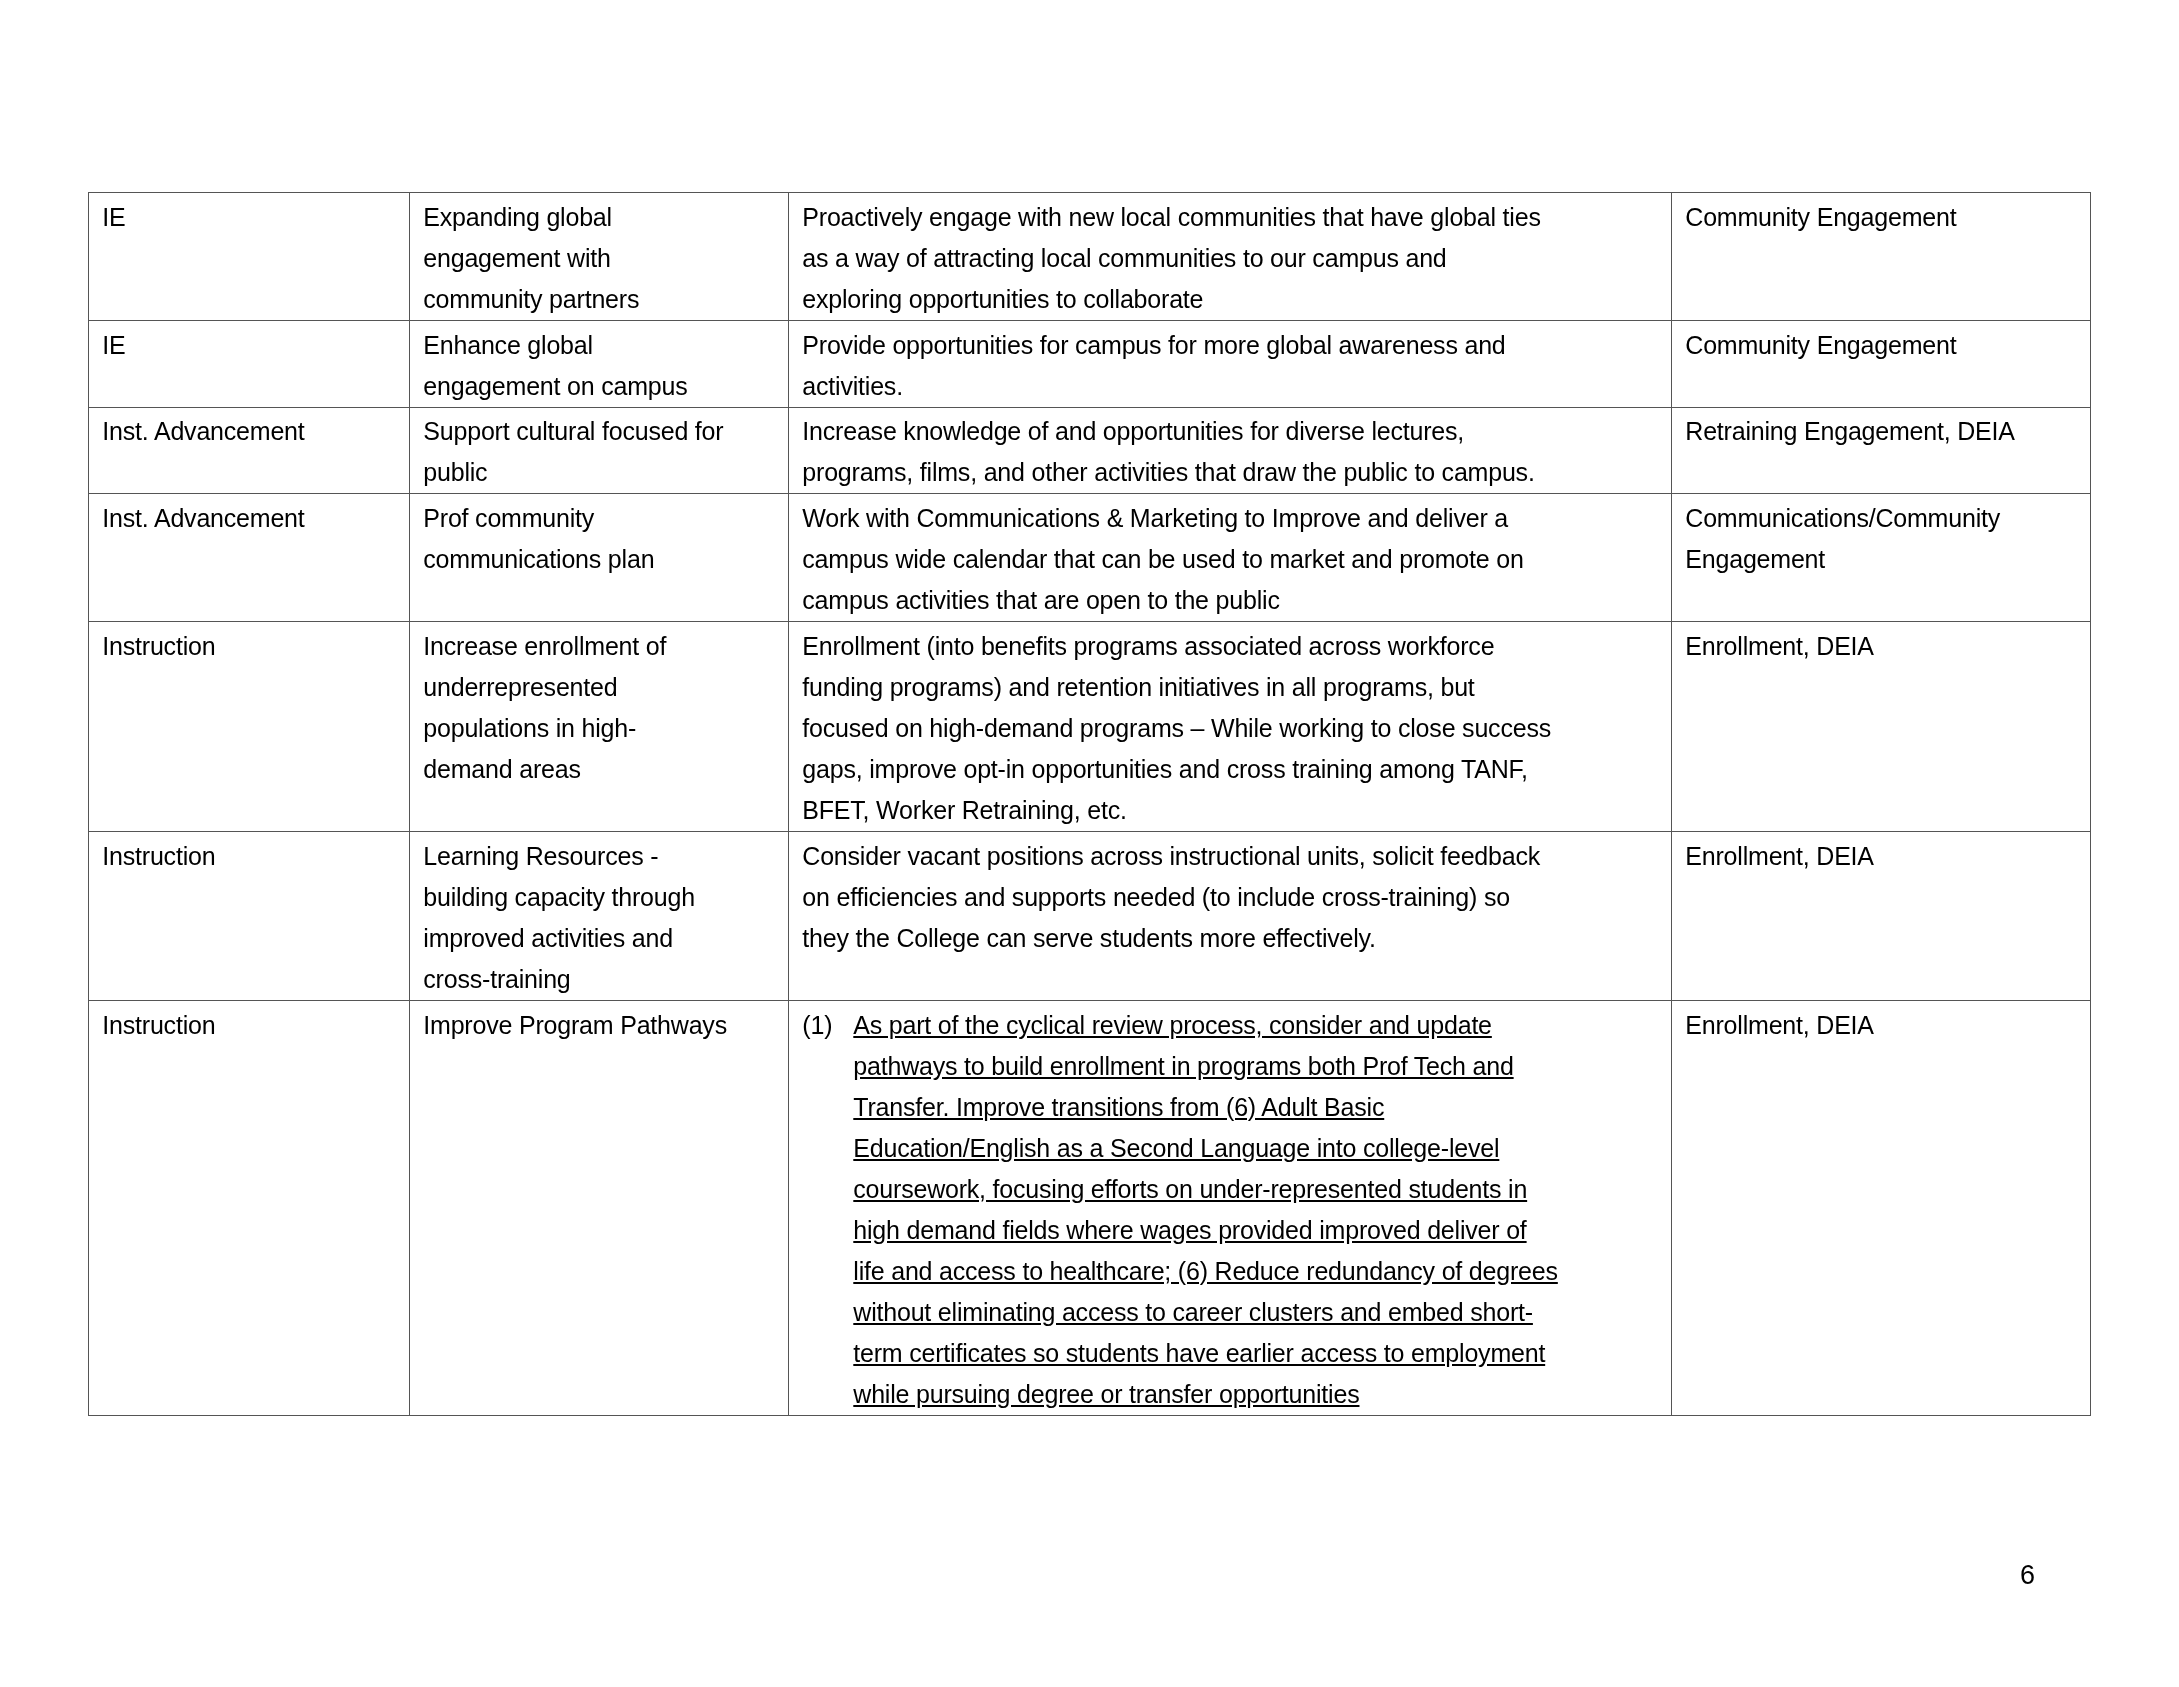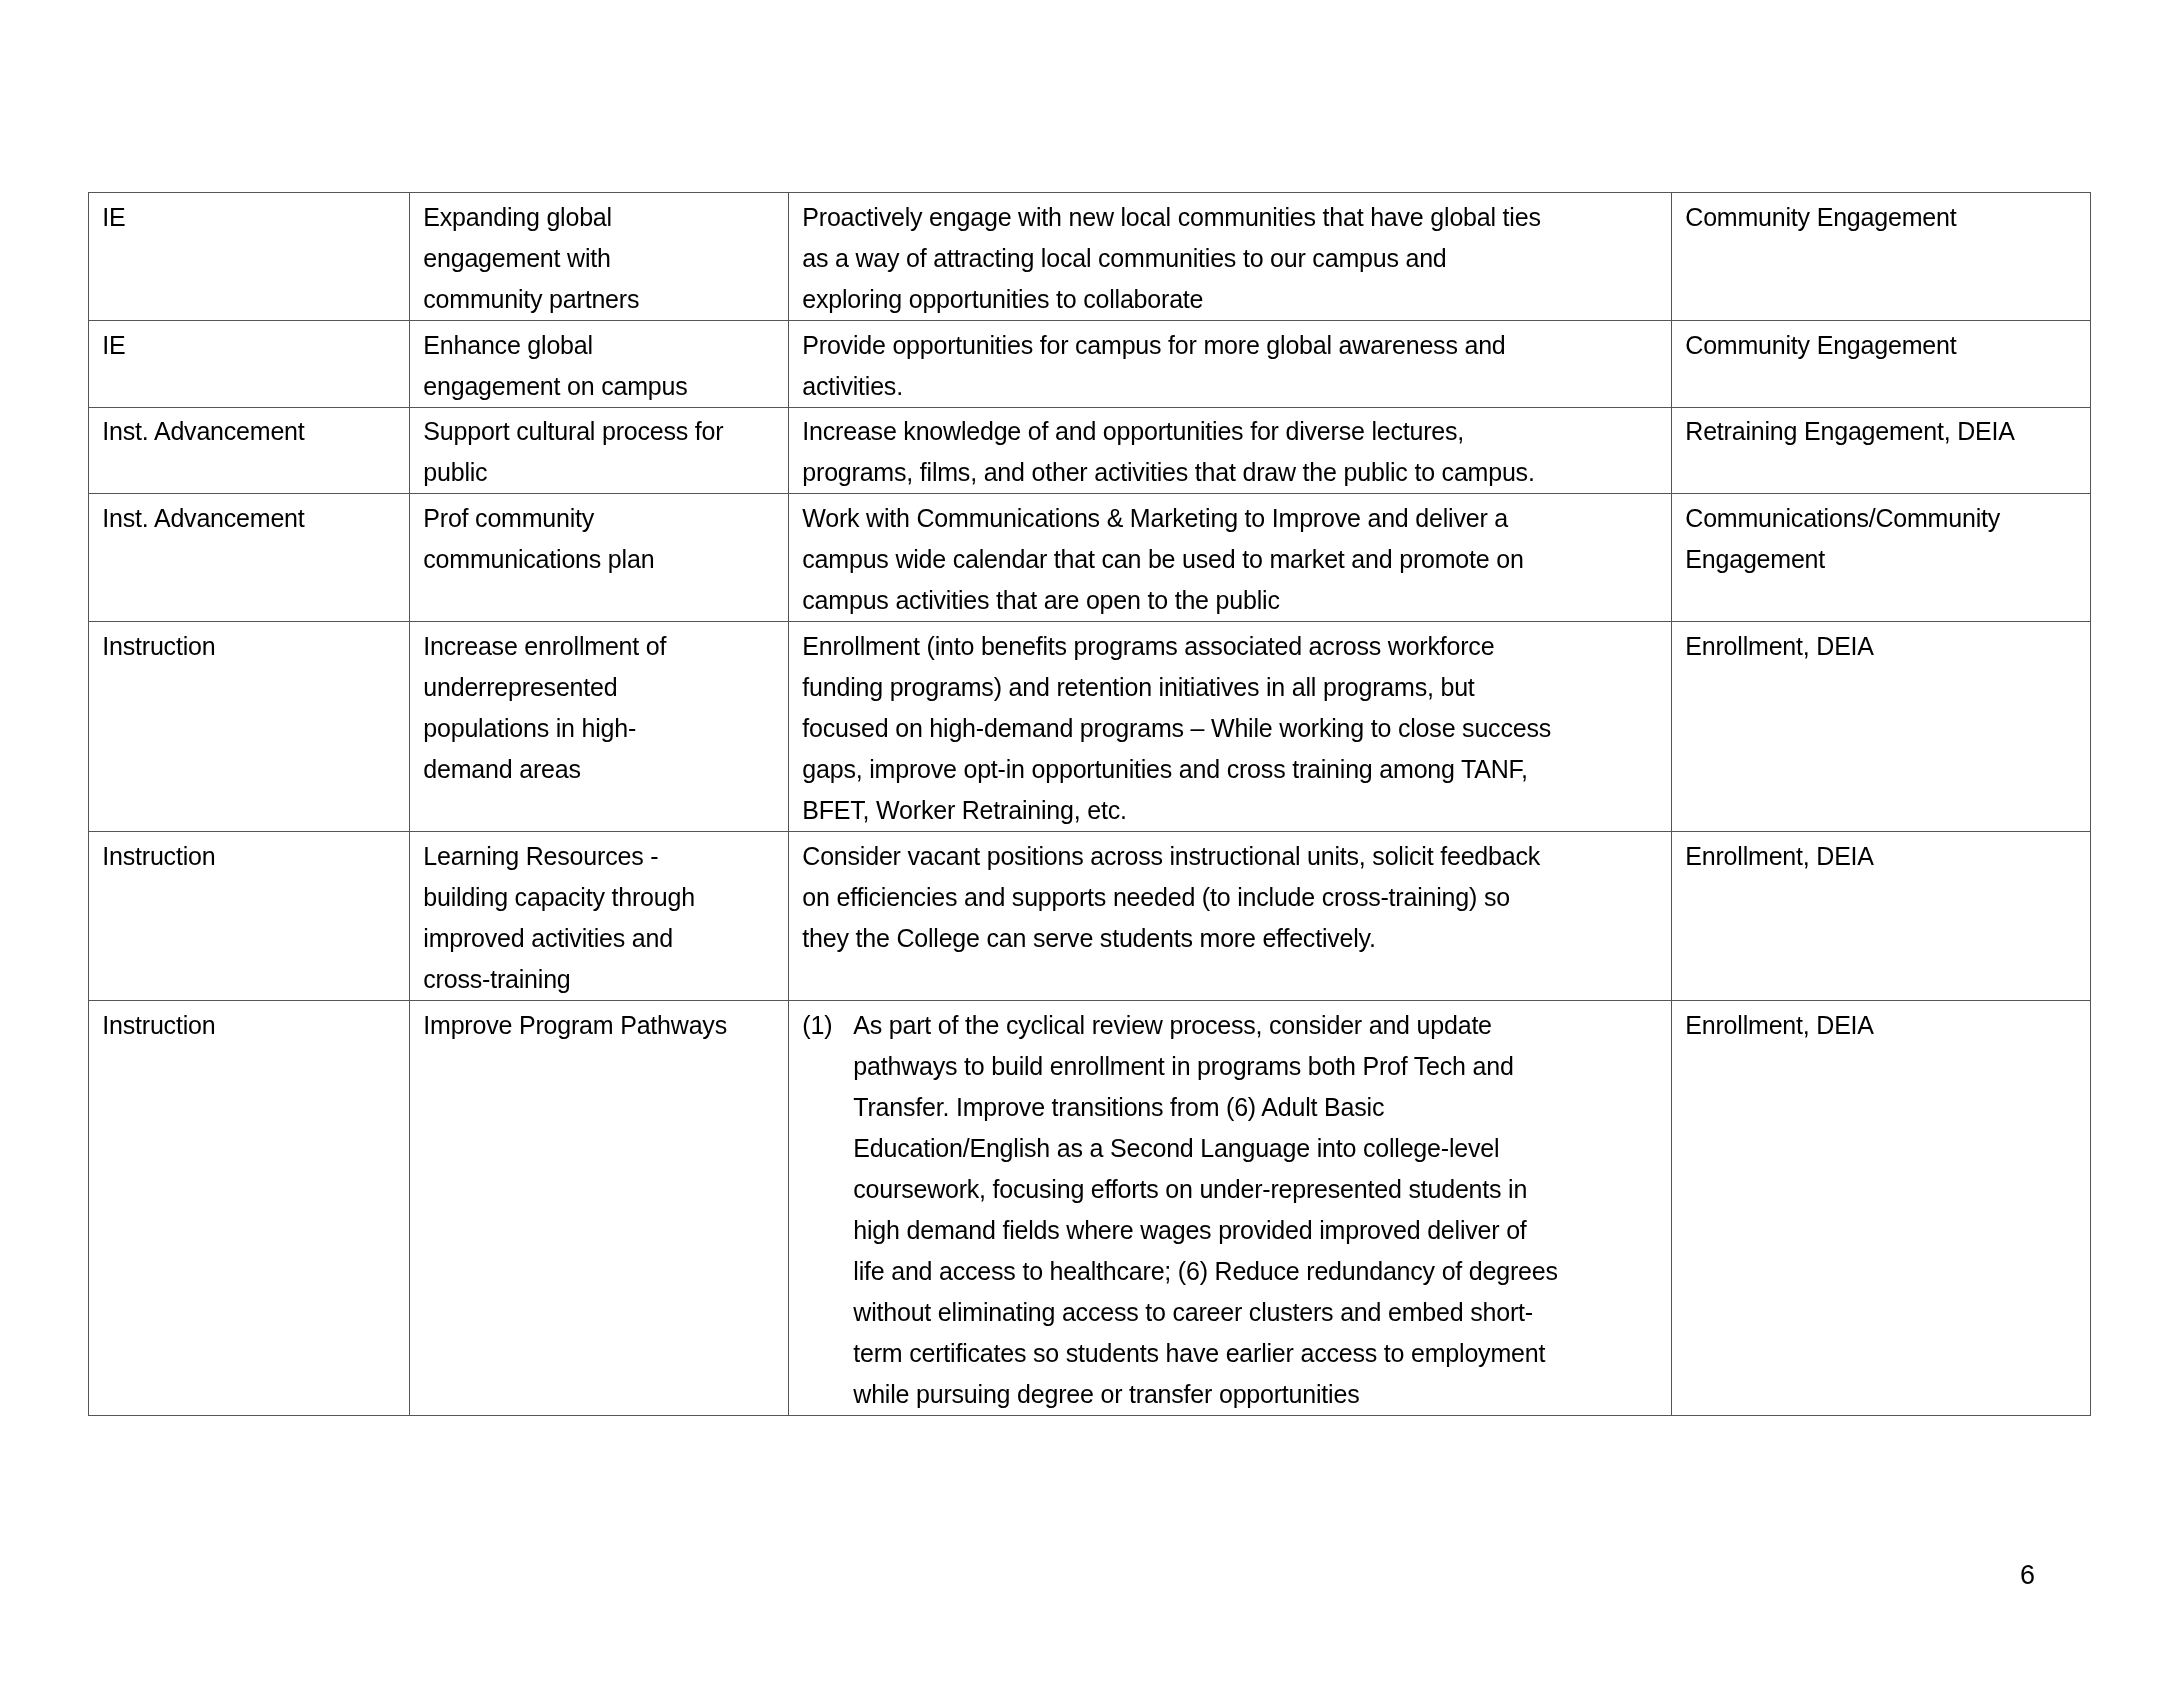--- a/index.html
+++ b/index.html
@@ -8,21 +8,21 @@
   .page { position: absolute; left: 0; top: 0; width: 2180px; height: 1687px; }
   table.plan { position: absolute; left: 88px; top: 192px; border-collapse: collapse;
                table-layout: fixed; width: 2003px; border-radius: 23px; }
   table.plan td { border: 1.9px solid #555; vertical-align: top; padding: 3.8px 11.4px 0 13.3px;
                   font-size: 25px; line-height: 41px; letter-spacing: -0.2px;
                   white-space: nowrap; overflow: hidden; }
   col.c1 { width: 321px; } col.c2 { width: 379px; } col.c3 { width: 883px; } col.c4 { width: 419px; }
   .line { display: block; height: 41px; }
   .hang { display: flex; }
   .hang .num { width: 51px; flex: none; }
-  .hang .body { flex: 1; }
+  .hang .body { flex: 1; text-decoration: underline; }
   .pagenum { position: absolute; left: 2020px; top: 1561px; font-size: 27px; line-height: 28.5px; }
 </style>
 </head>
 <body>
 
 <div class="page">
   <table class="plan">
     <colgroup>
         <col class="c1">
         <col class="c2">
@@ -62,21 +62,21 @@
           </td>
           <td>
             <span class="line">Community Engagement</span>
           </td>
         </tr>
         <tr style="height: 82px;">
           <td>
             <span class="line">Inst. Advancement</span>
           </td>
           <td>
-            <span class="line">Support cultural process for</span>
+            <span class="line">Support cultural focused for</span>
             <span class="line">public</span>
           </td>
           <td>
             <span class="line">Increase knowledge of and opportunities for diverse lectures,</span>
             <span class="line">programs, films, and other activities that draw the public to campus.</span>
           </td>
           <td>
             <span class="line">Retraining Engagement, DEIA</span>
           </td>
         </tr>

